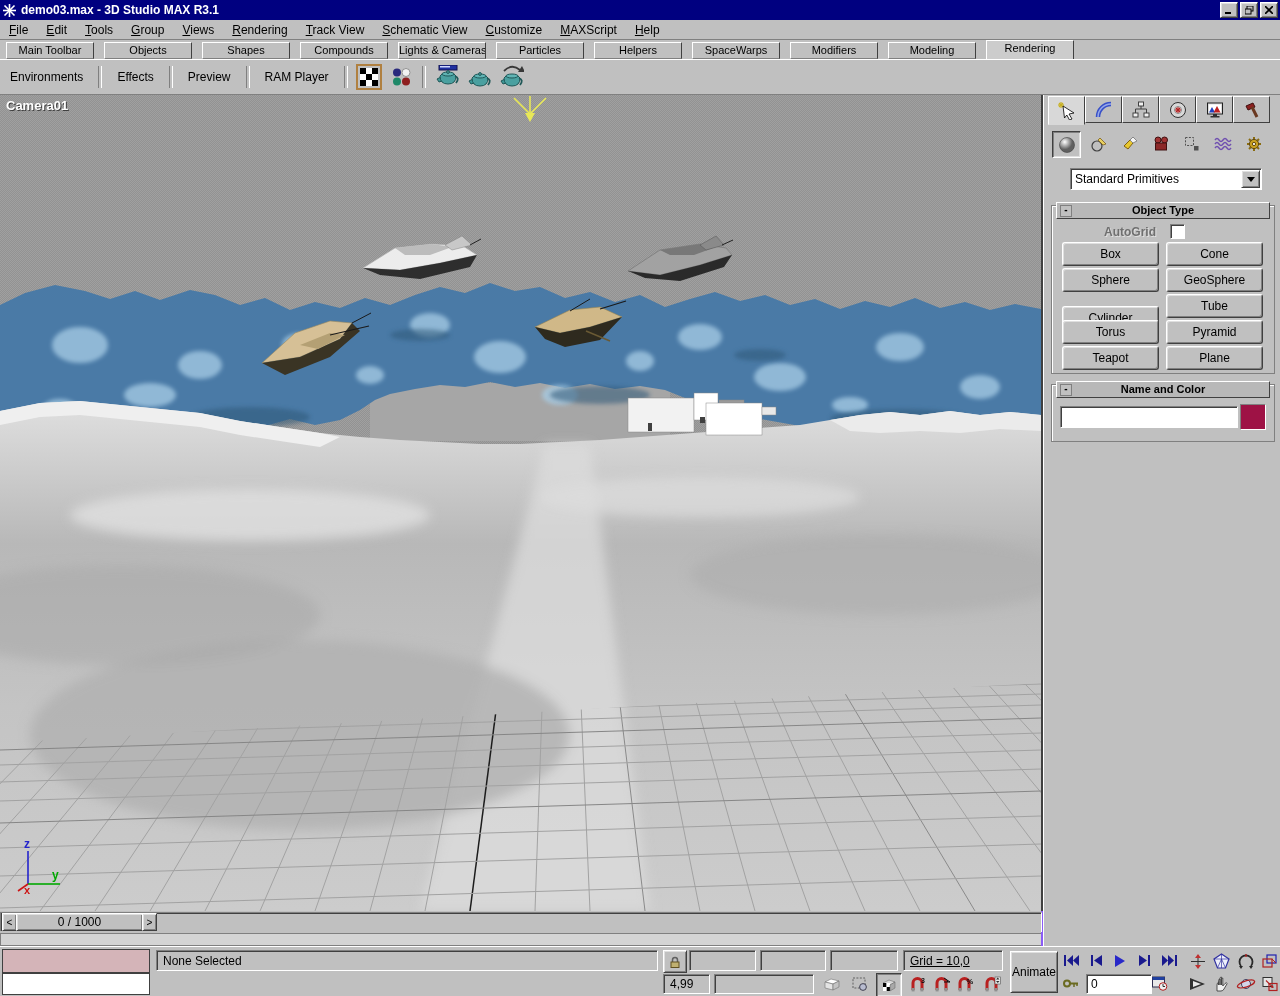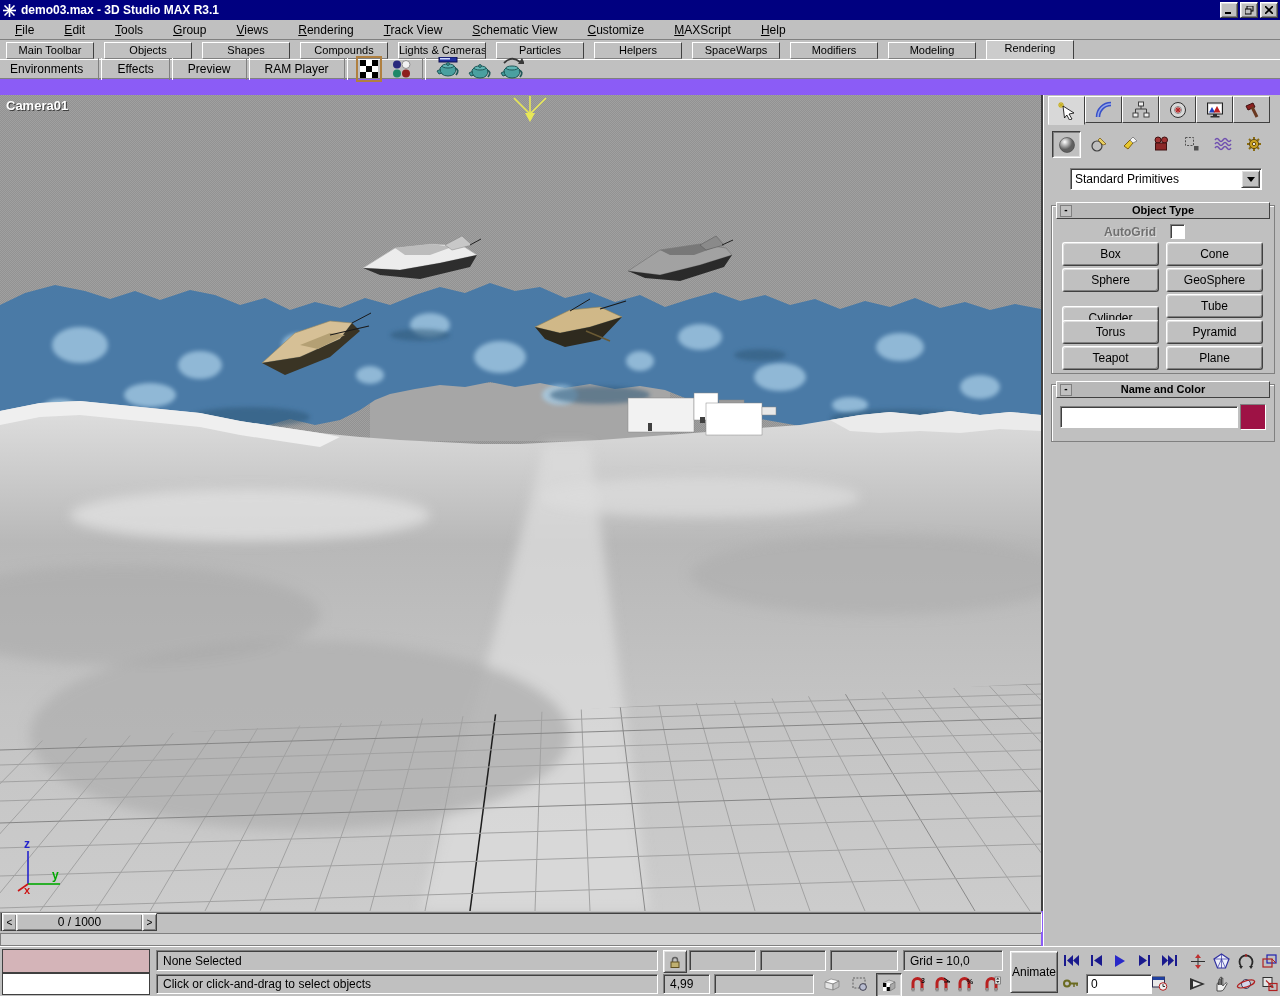--- a/index.html
+++ b/index.html
@@ -15,30 +15,30 @@
           box-shadow:inset 1px 1px 0 #404040;background:#c0c0c0;}
   .sunken-white{border:1px solid;border-color:#808080 #ffffff #ffffff #808080;
           box-shadow:inset 1px 1px 0 #404040;background:#ffffff;}
   .ctr{display:flex;align-items:center;justify-content:center;}
   
   #titlebar{left:0;top:0;width:1280px;height:20px;background:#000080;display:flex;align-items:center;padding:0 2px;box-sizing:border-box;}
   #titlebar .title{color:#fff;font-weight:bold;font-size:12px;margin-left:4px;flex:1;white-space:nowrap;}
   .winbtn{width:16px;height:14px;margin-left:2px;font-size:9px;line-height:10px;}
   
   #menubar{left:0;top:20px;width:1280px;height:19px;display:flex;align-items:center;background:#c0c0c0;border-bottom:1px solid #808080;}
-  .menu-item{padding:2px 15px;}
+  .menu-item{padding:2px 9px;}
   .menu-item::first-letter{text-decoration:underline;}
   
   #tabstrip{left:0;top:40px;width:1280px;height:19px;background:#c0c0c0;display:flex;align-items:flex-end;padding-left:6px;box-sizing:border-box;}
   .ttab{width:86px;height:15px;margin-right:10px;font-size:11px;text-align:center;line-height:15px;
         background:#c0c0c0;border:1px solid;border-color:#ffffff #404040 #202020 #ffffff;
         border-bottom:1px solid #808080;overflow:hidden;white-space:nowrap;}
   .ttab.active{height:18px;border-bottom:none;background:#cccccc;font-size:11px;}
   
-  #toolbar2{left:0;top:59px;width:1280px;height:20px;background:#c0c0c0;display:flex;align-items:center;border-top:1px solid #ffffff;border-bottom:1px solid #808080;box-sizing:border-box;}
+  #toolbar2{left:0;top:59px;width:1280px;height:36px;background:#c0c0c0;display:flex;align-items:center;border-top:1px solid #ffffff;border-bottom:1px solid #808080;box-sizing:border-box;}
   .flatbtn{padding:3px 10px;font-size:12px;}
   .tsep{width:2px;height:22px;margin:0 5px;border-left:1px solid #808080;border-right:1px solid #ffffff;}
   .iconbtn{width:26px;height:26px;margin:0 3px;}
   
   #viewport{left:0;top:95px;width:1041px;height:816px;background:#9c9c9c;border-right:2px solid #404040;box-sizing:content-box;}
   #camlabel{left:6px;top:3px;color:#ffffff;font-weight:bold;font-size:13px;text-shadow:1px 1px 0 #404040;}
   
   #cmdpanel{left:1043px;top:95px;width:237px;height:851px;background:#c0c0c0;border-left:1px solid #ffffff;box-sizing:border-box;}
   .cptab{width:35px;height:25px;border:1px solid;border-color:#ffffff #404040 #404040 #ffffff;background:#c0c0c0;}
   .cptab.active{background:#d8d8d8;border-bottom-color:#d8d8d8;height:27px;}
@@ -532,32 +532,31 @@
 
   <div id="trackbar" class="abs">
     <div class="abs" style="left:0;top:2px;width:1040px;height:11px;background:#d4d4d4;border:1px solid #808080;border-right:none;"></div>
   </div>
 
   <div id="bottombar" class="abs">
     <div class="abs" style="left:2px;top:2px;width:146px;height:22px;background:#d4b4b8;border:1px solid #404040;"></div>
     <div class="abs" style="left:2px;top:26px;width:146px;height:20px;background:#ffffff;border:1px solid #404040;"></div>
 
     <div class="abs sunken statfield" style="left:156px;top:3px;width:502px;height:21px;">None Selected</div>
-    <div class="abs sunken statfield" style="left:156px;top:27px;width:502px;height:20px;">Click or click-and-drag to select objects</div>
 
     <div class="abs raised ctr" style="left:663px;top:3px;width:22px;height:21px;">
       <svg width="14" height="14">
         <path d="M4.5,7 V5 a2.5,2.5 0 0 1 5,0 V7" fill="none" stroke="#606060" stroke-width="1.5"></path>
         <rect x="3" y="7" width="8" height="5.5" fill="#c0b070" stroke="#605020"></rect>
         </svg>
     </div>
     <div class="abs sunken statfield" style="left:689px;top:3px;width:67px;height:21px;"></div>
     <div class="abs sunken statfield" style="left:760px;top:3px;width:66px;height:21px;"></div>
     <div class="abs sunken statfield" style="left:830px;top:3px;width:68px;height:21px;"></div>
-    <div class="abs sunken statfield" style="left:903px;top:3px;width:100px;height:21px;">Grid = 10,0</div>
+    <div class="abs sunken statfield" style="left:903px;top:3px;width:100px;height:21px;text-decoration:underline;">Grid = 10,0</div>
 
     <div class="abs sunken statfield" style="left:663px;top:27px;width:47px;height:20px;">4,99</div>
     <div class="abs sunken statfield" style="left:714px;top:27px;width:100px;height:20px;"></div>
 
     <div class="abs ctr" style="left:820px;top:26px;width:24px;height:22px;">
       <svg width="18" height="16">
         <polygon points="2,6 8,3 16,5 10,8" fill="#ffffff" stroke="#707070" stroke-width="0.6"></polygon>
         <polygon points="2,6 10,8 10,14 2,12" fill="#e4e4e4" stroke="#707070" stroke-width="0.6"></polygon>
         <polygon points="10,8 16,5 16,11 10,14" fill="#c4c4c4" stroke="#707070" stroke-width="0.6"></polygon>
         </svg>

